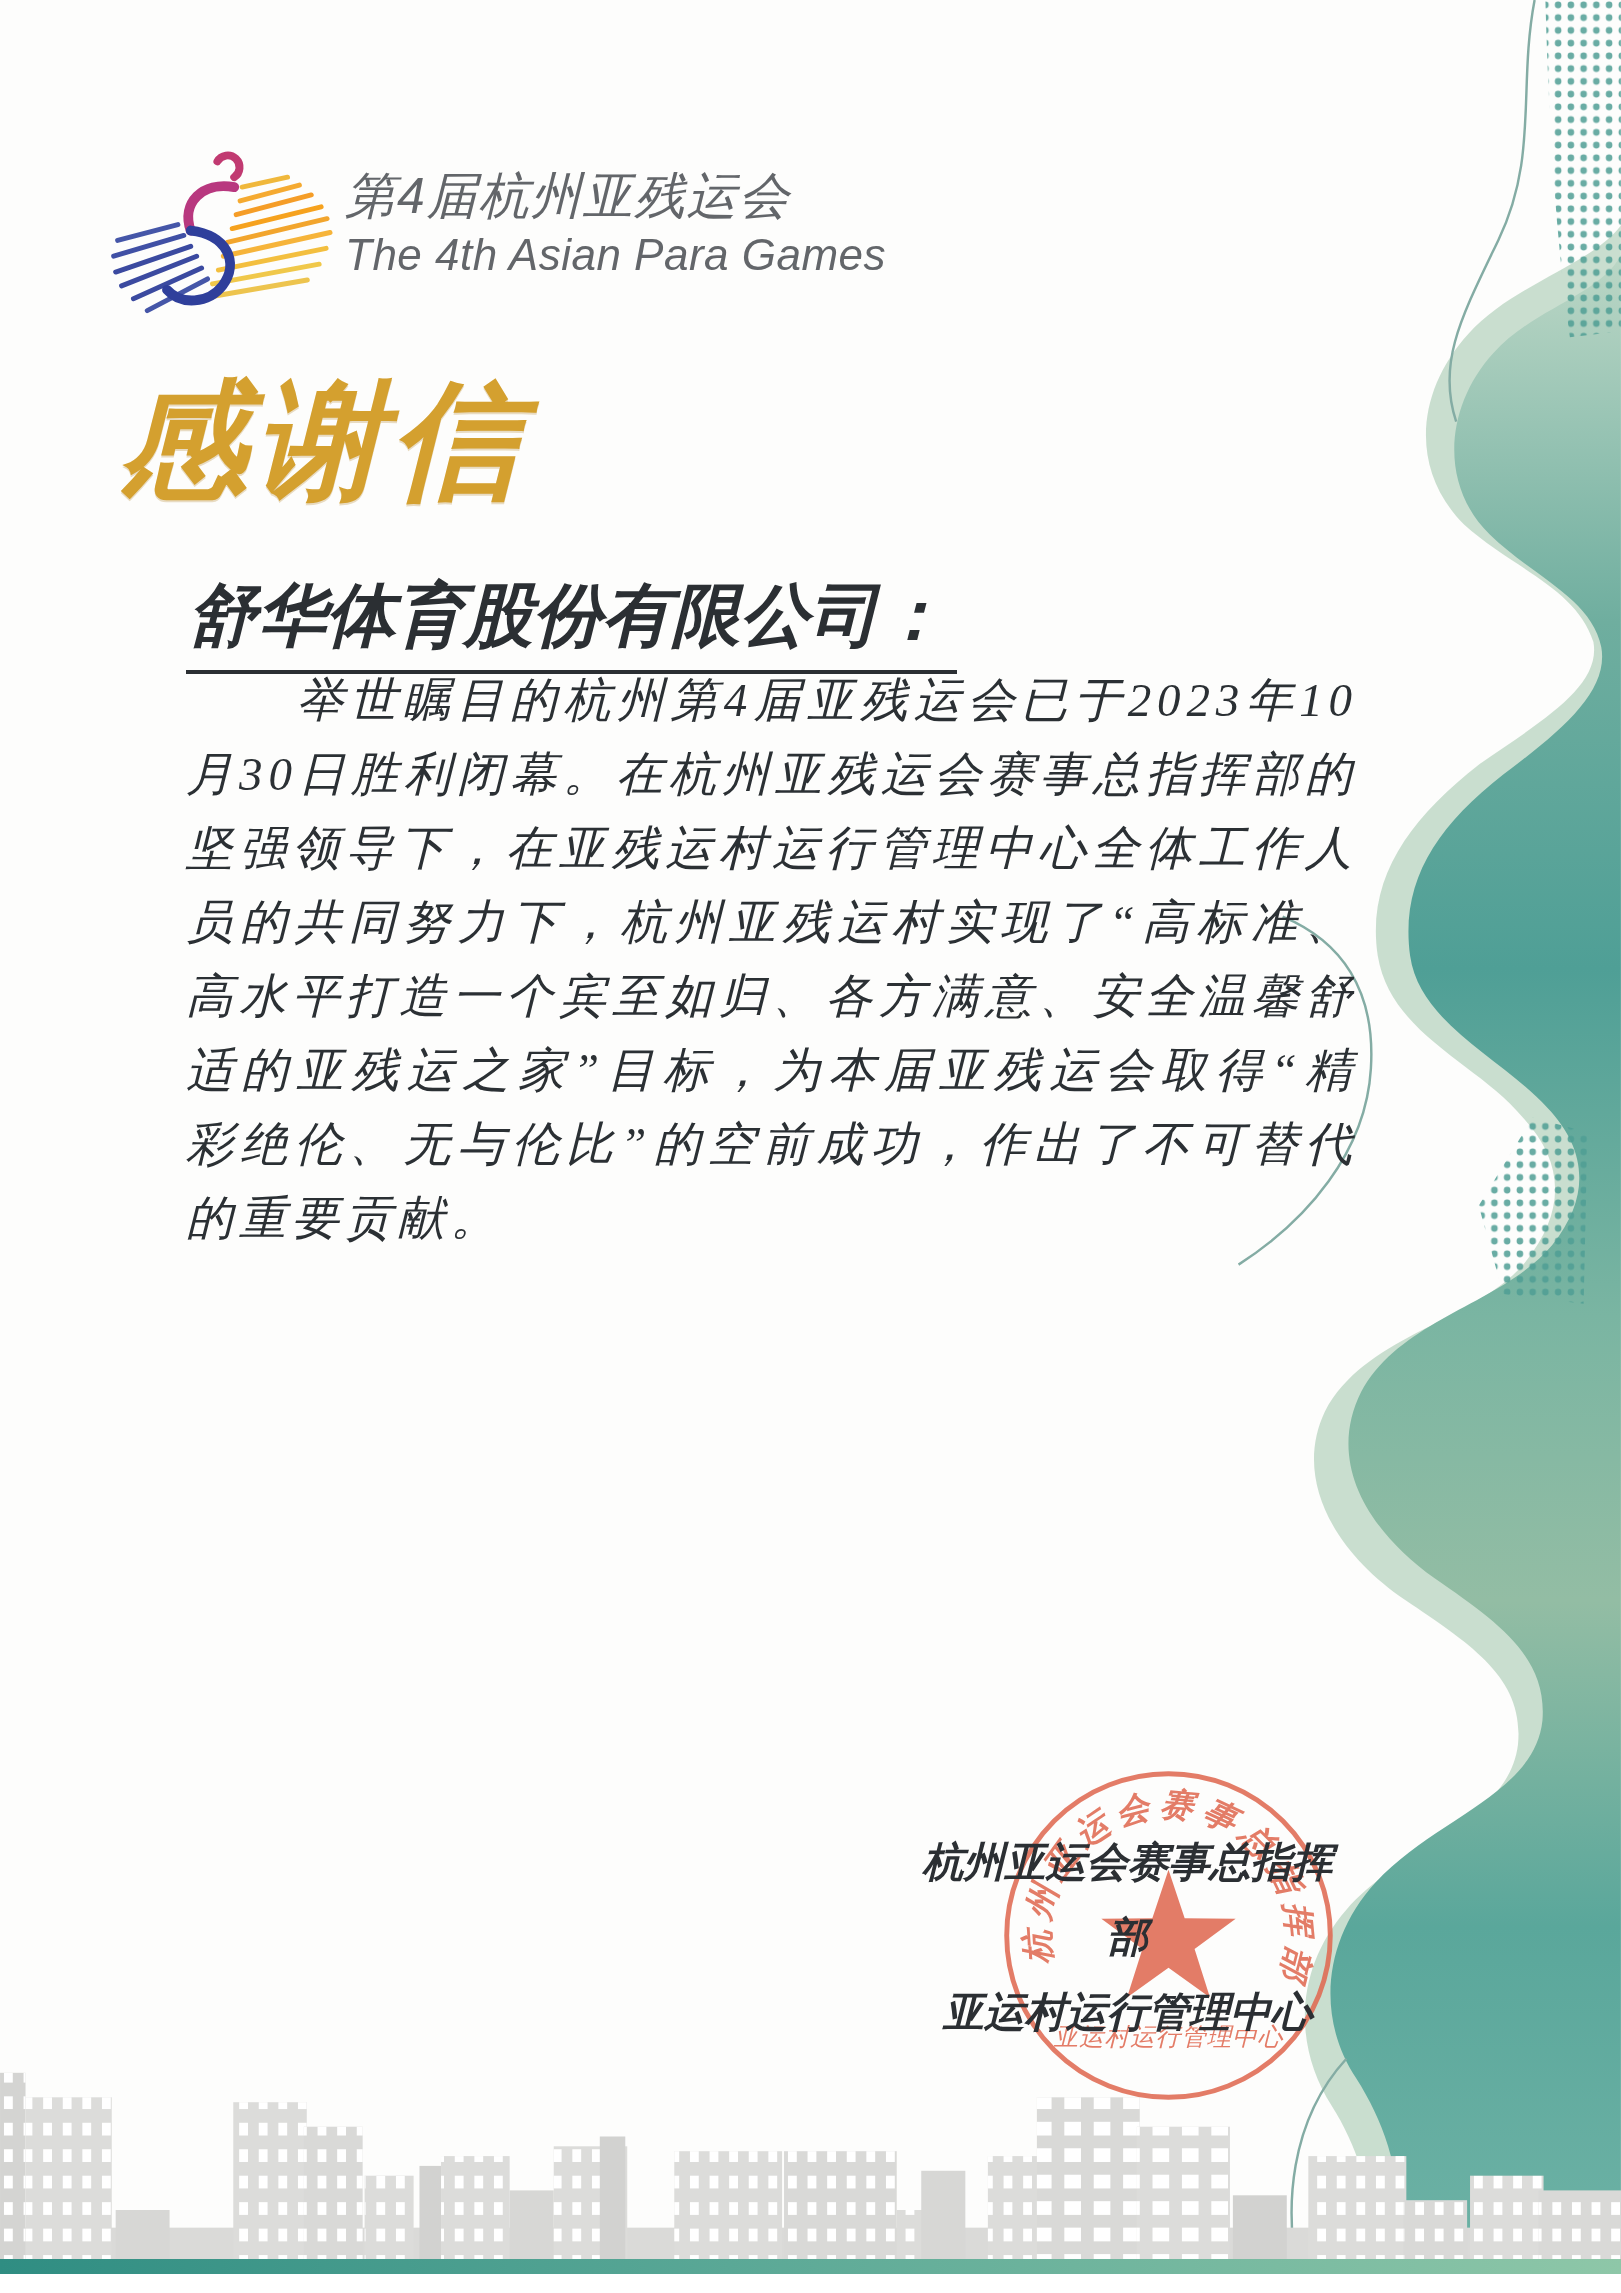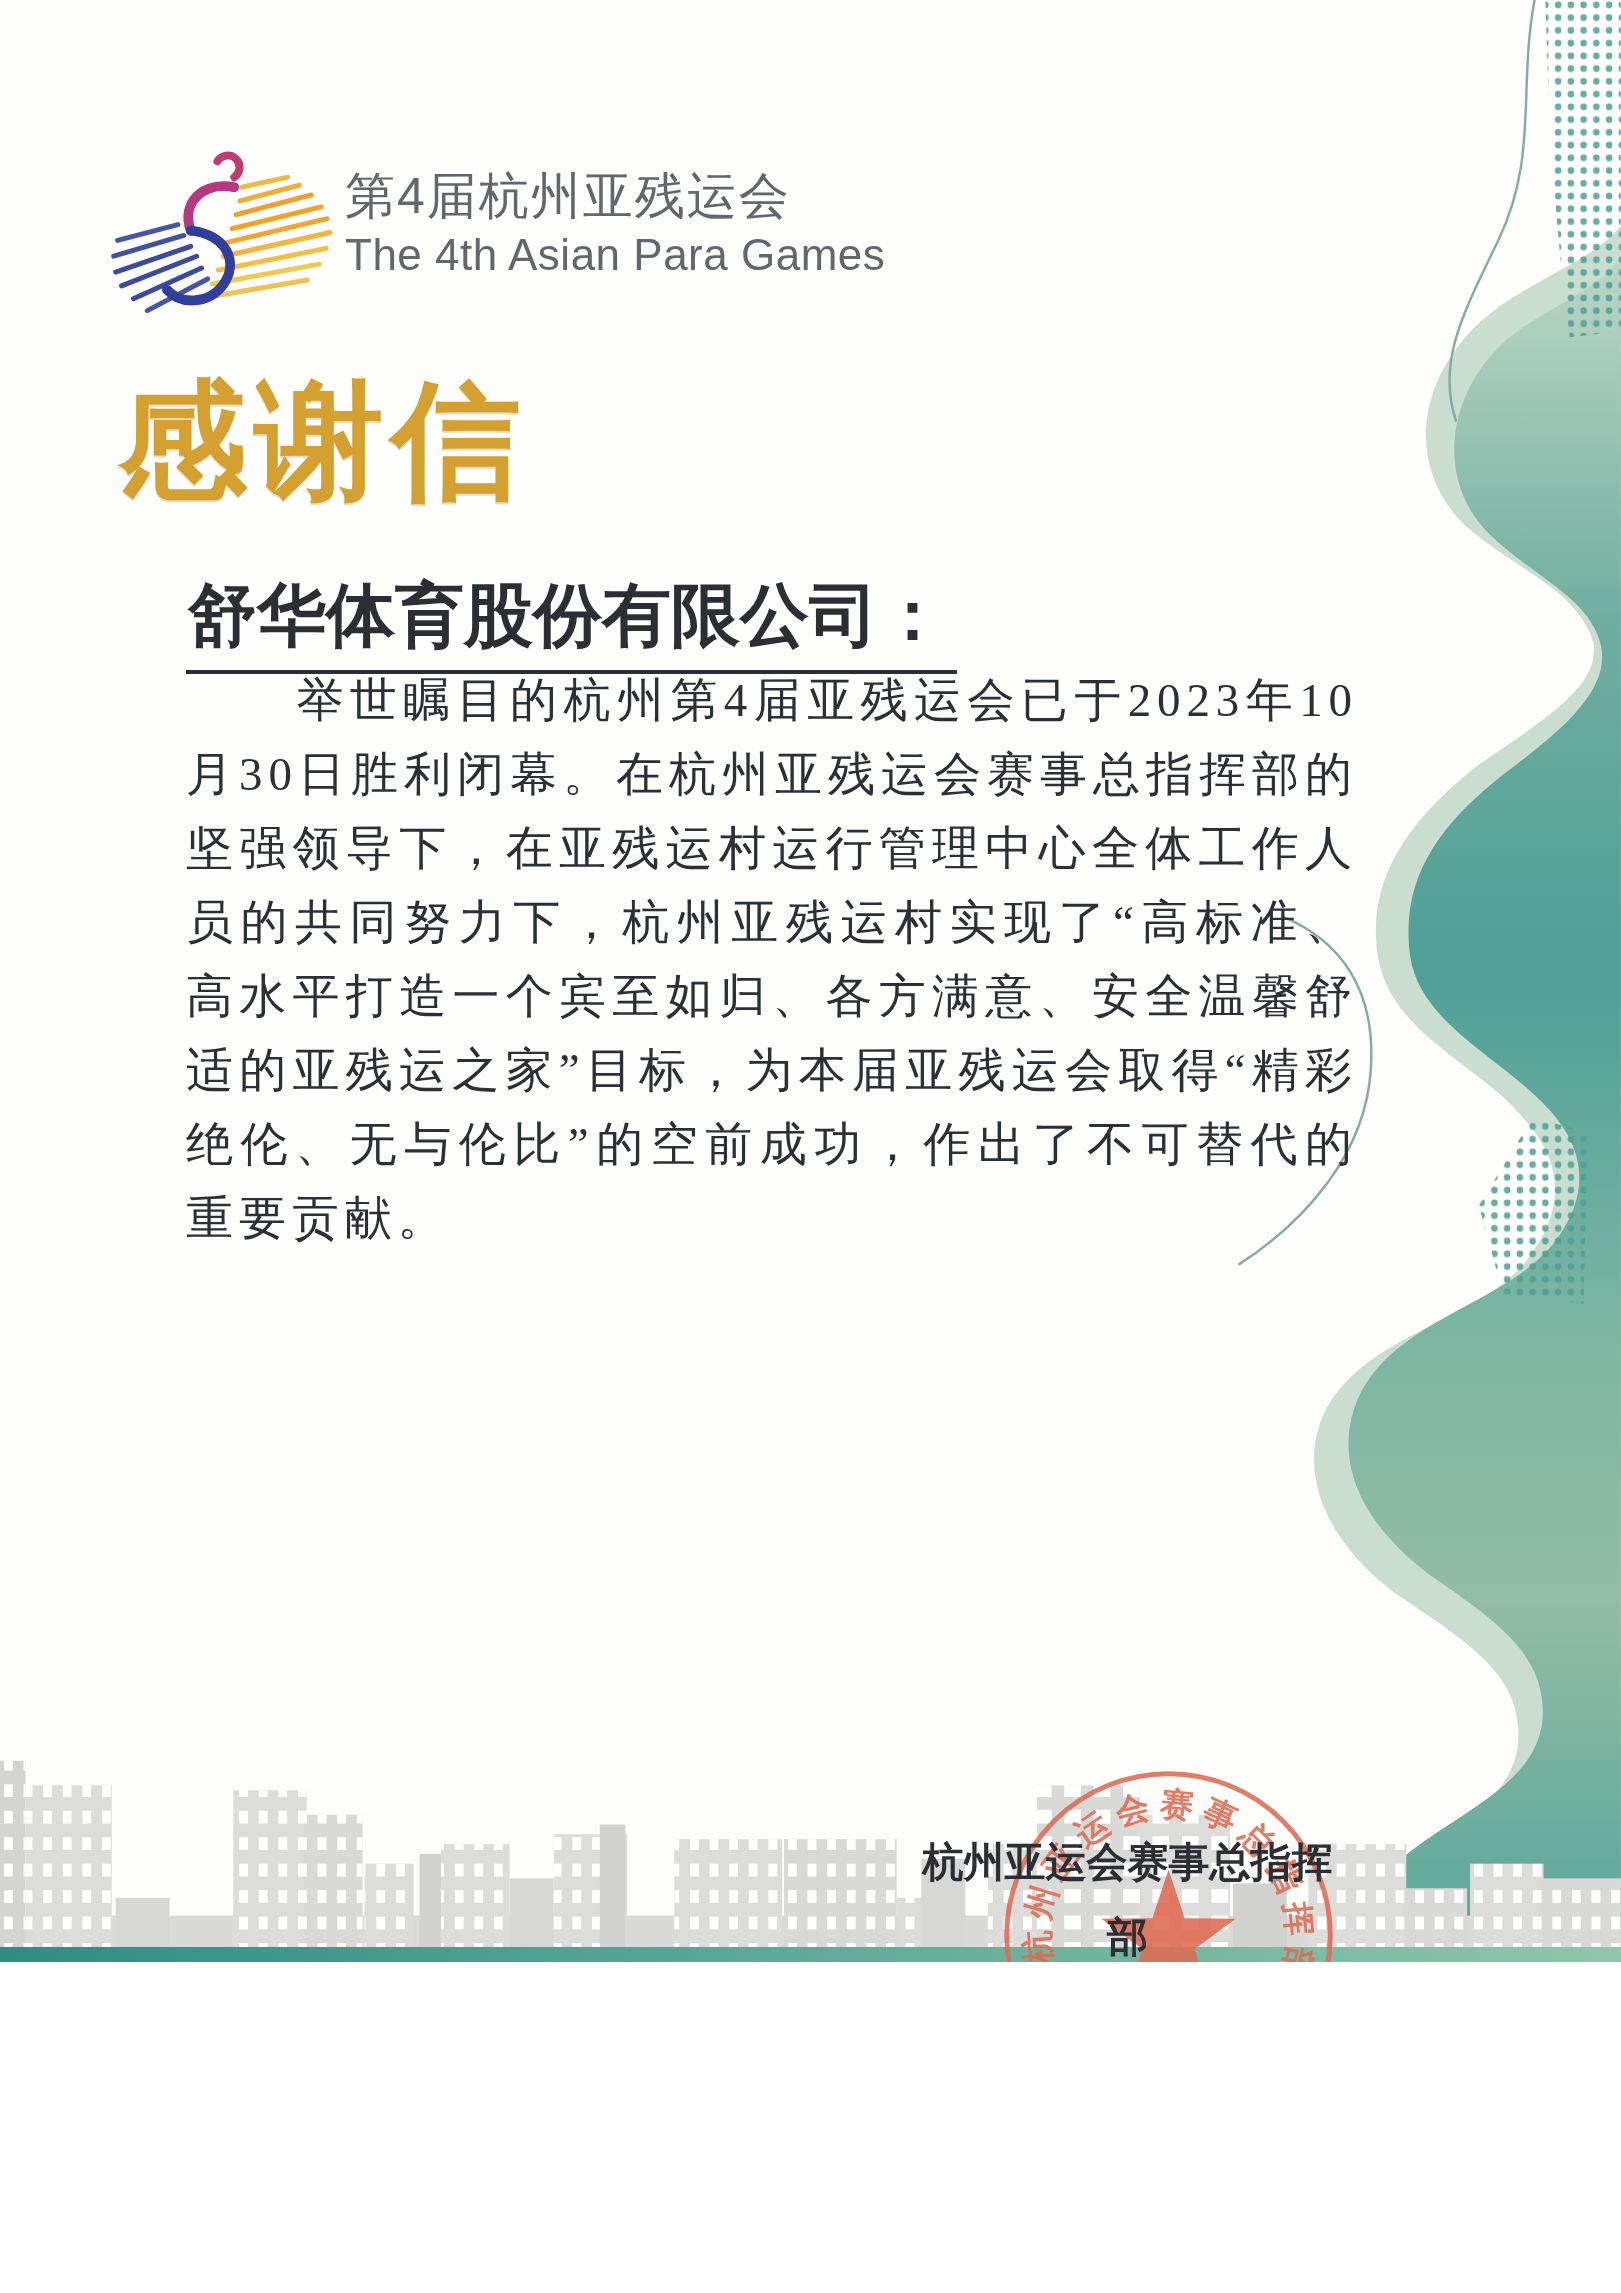--- a/index.html
+++ b/index.html
@@ -1,21 +1,22 @@
 <!DOCTYPE html>
 <html><head>
 <meta charset="utf-8">
 <style>
   html,body{margin:0;padding:0;background:#ffffff;}
   .page{
     position:relative;
-    width:1621px;height:1962px;
+    width:1621px;height:2274px;
     background:#fdfdfc;
     overflow:hidden;
     font-family:"Liberation Serif","DejaVu Serif",serif;
+    font-style:italic;
   }
   
   .logo{position:absolute;left:86px;top:137px;width:247px;height:194px;}
   .header-text{position:absolute;left:345px;top:167px;font-family:"Liberation Sans","DejaVu Sans",sans-serif;color:#63666a;}
   .header-zh{font-size:50px;letter-spacing:2px;line-height:59px;}
   .header-en{font-size:44px;letter-spacing:0.5px;line-height:45px;margin-top:5.9px;}
   
   .letter-title{
     position:absolute;left:118px;top:355px;width:1372px;
     text-align:left;font-size:129px;font-weight:bold;
@@ -192,21 +193,20 @@
 
     <div class="recipient">舒华体育股份有限公司：</div>
 
     <div class="body-text">
       <p>举世瞩目的杭州第4届亚残运会已于2023年10月30日胜利闭幕。在杭州亚残运会赛事总指挥部的坚强领导下，在亚残运村运行管理中心全体工作人员的共同努力下，杭州亚残运村实现了“高标准、高水平打造一个宾至如归、各方满意、安全温馨舒适的亚残运之家”目标，为本届亚残运会取得“精彩绝伦、无与伦比”的空前成功，作出了不可替代的重要贡献。</p>
     </div>
 
     <div class="signature">
       <div>杭州亚运会赛事总指挥部</div>
       <div>亚运村运行管理中心</div>
-      <div>2023年10月30日</div>
     </div>
 
     <svg class="stamp" viewBox="0 0 360 360" xmlns="http://www.w3.org/2000/svg" aria-hidden="true">
       <defs>
         <path id="stampArc" d="M63.3,215.7 A122,122 0 1 1 296.7,215.7" fill="none"></path>
       </defs>
       <circle cx="180" cy="180" r="165" fill="none" stroke="#e06a52" stroke-width="5"></circle>
       <text font-size="34" fill="#e06a52" letter-spacing="8" font-family="Liberation Serif, DejaVu Serif, serif" font-weight="bold">
         <textPath href="#stampArc" startOffset="8">杭州亚运会赛事总指挥部</textPath>
       </text>

